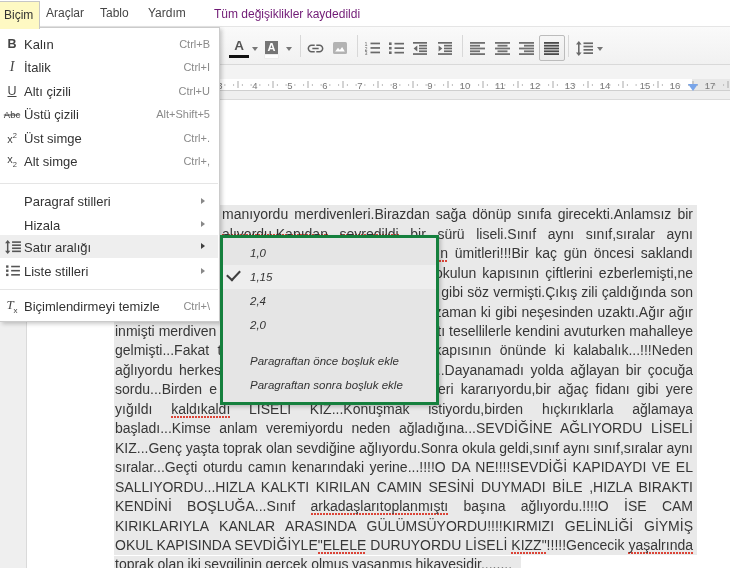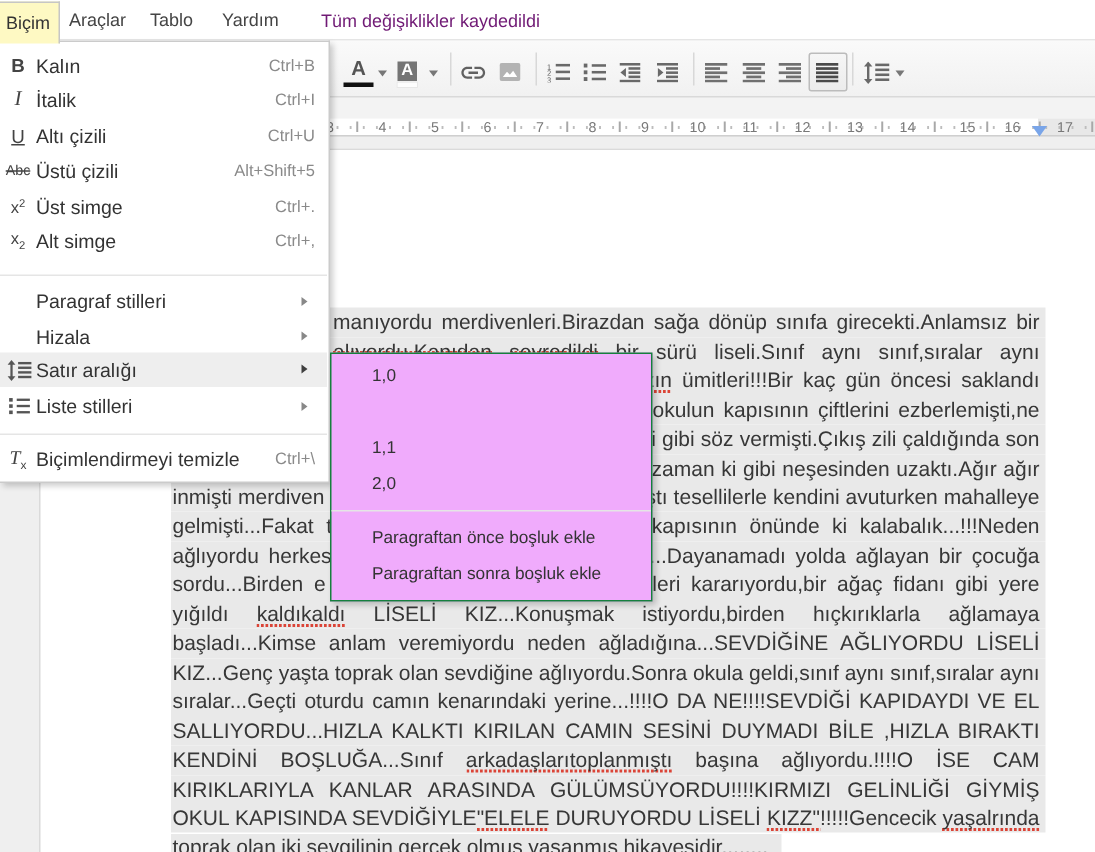--- a/index.html
+++ b/index.html
@@ -46,22 +46,22 @@
 .mi .lab { position:absolute; left:24px; top:50%; transform:translateY(-50%); font-size:13px; color:#333; white-space:nowrap; }
 .mi .sc  { position:absolute; right:8px; top:50%; transform:translateY(-50%); font-size:11px; color:#8a8a8a; }
 .mi .ico { position:absolute; left:3px; top:50%; transform:translateY(-50%); width:18px; text-align:center; font-size:12.5px; color:#444; }
 .mi .arr { position:absolute; left:201px; top:50%; margin-top:-3.5px; width:0; height:0;
            border-top:3.5px solid rgba(0,0,0,0); border-bottom:3.5px solid rgba(0,0,0,0); border-left:4.5px solid #888; }
 .msep { position:absolute; left:0; width:218px; height:1px; background:#e5e5e5; }
 .hov { background:#eee;text-align:right; }
 .hov .arr { border-left-color:#3f3f3f !important; }
 
 
-#submenu { left:219.5px; top:235px; width:213px; height:164px; background:#f0abfc; border:1px solid #15803d;
-           box-shadow:2px 2px 4px rgba(0,0,0,0.2); z-index:55; }
+#submenu { left:219.5px; top:235px; width:213px; height:164px; background:#e5e5e5; border:3px solid #15803d;
+           box-shadow:2px 2px 4px rgba(0,0,0,0.2); z-index:55;font-style:italic; }
 .si { position:absolute; left:0; width:213px; height:24px; }
 .si .lab { position:absolute; left:27.5px; top:50%; transform:translateY(-50%); font-size:11.5px; color:#333; white-space:nowrap; }
 .ssep { position:absolute; left:0; width:213px; height:1px; background:#e5e5e5; }
 #check { position:absolute; left:4px; top:5.5px; width:11px; height:6px; border-left:2.4px solid #3f3f3f; border-bottom:2.4px solid #3f3f3f; transform:rotate(-47deg); }
 </style></head>
 <body>
 <div class="abs" id="canvas"></div>
 <div class="abs" id="page"></div>
 
 <div class="abs" id="doc">
@@ -279,22 +279,26 @@
       <span class="ico" style="font-family:'Liberation Serif',serif;font-style:italic;font-size:13px">T<sub style="font-size:8px;font-family:'Liberation Sans',sans-serif;font-style:normal">x</sub></span>
       <span class="lab">Biçimlendirmeyi temizle</span>
       <span class="sc">Ctrl+\</span>
     </div>
 </div>
 
 <div class="abs" id="submenu">
 <div class="si" style="top:2.5px">
       <span class="lab">1,0</span>
     </div>
+<div class="si hov" style="top:26.5px">
+      <div id="check"></div>
+      <span class="lab">1,15</span>
+    </div>
 <div class="si" style="top:50.5px">
-      <span class="lab">1,1</span>
+      <span class="lab">2,4</span>
     </div>
 <div class="si" style="top:74.5px">
       <span class="lab">2,0</span>
     </div>
 <div class="ssep" style="top:103.5px"></div>
 <div class="si" style="top:111.2px">
       <span class="lab">Paragraftan önce boşluk ekle</span>
     </div>
 <div class="si" style="top:135.2px">
       <span class="lab">Paragraftan sonra boşluk ekle</span>

